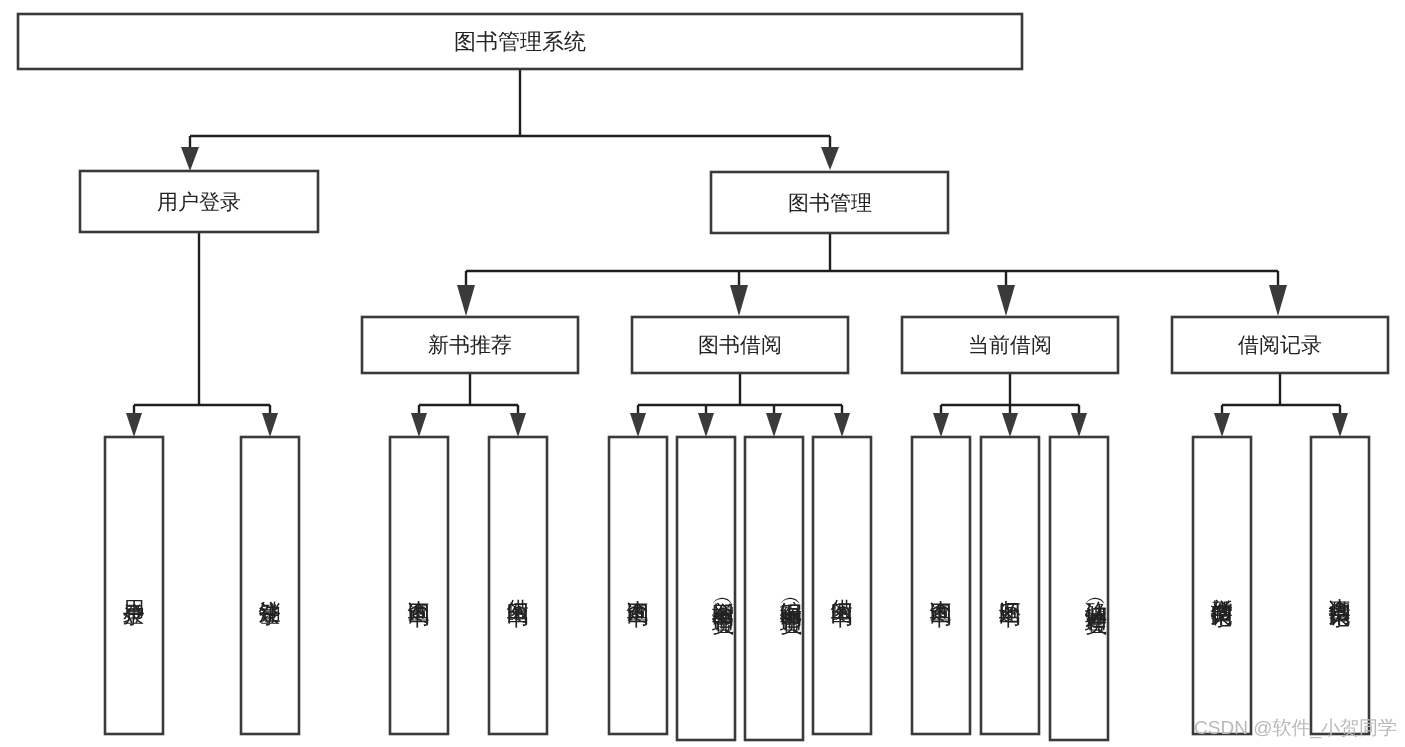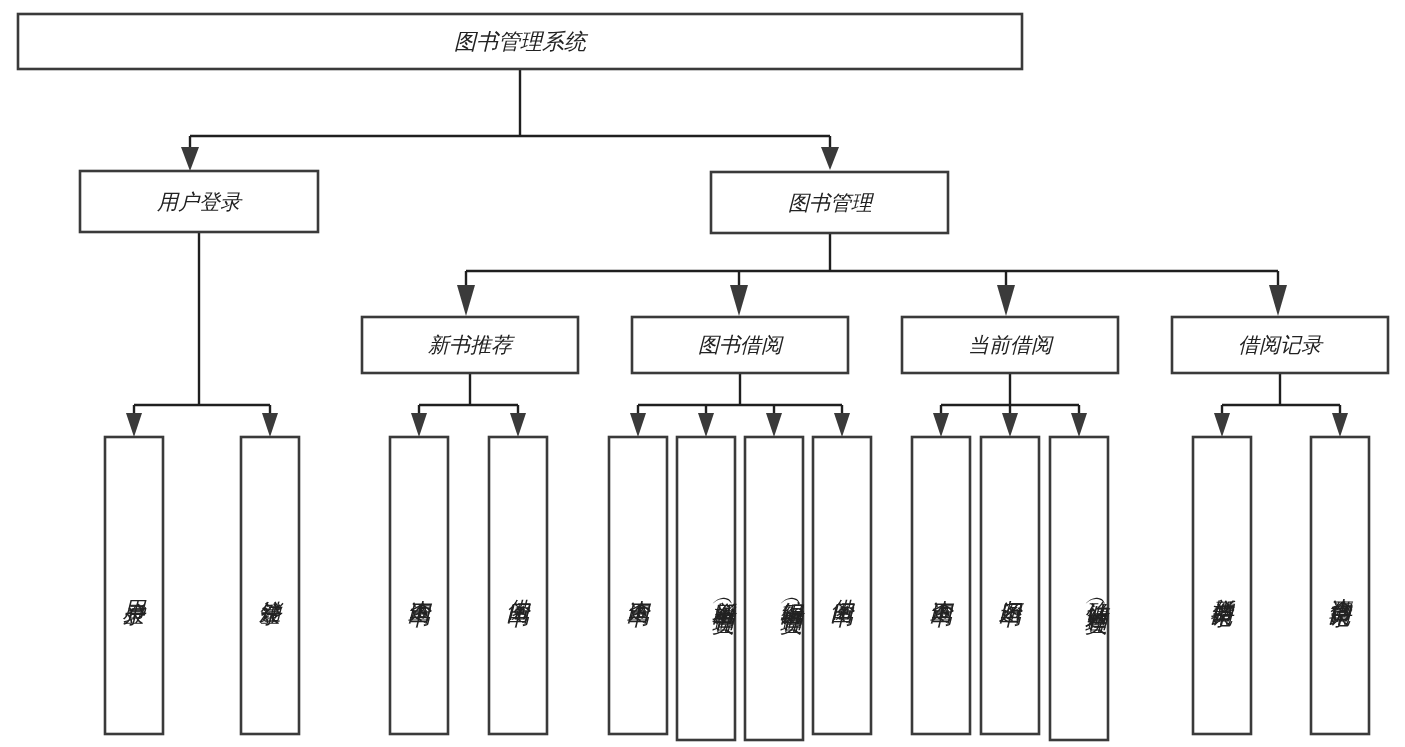--- a/index.html
+++ b/index.html
@@ -11,21 +11,20 @@
     width: 1405px;
     height: 747px;
     font-family: "Liberation Sans", "DejaVu Sans", sans-serif;
     overflow: hidden;
   }
   #diagram-root {
     position: relative;
     width: 1405px;
     height: 747px;
     background: #ffffff;
-    font-style: italic;
   }
   svg#diagram-svg {
     position: absolute;
     left: 0;
     top: 0;
     width: 1405px;
     height: 747px;
     display: block;
   }
   .node-box {
@@ -244,14 +243,15 @@
   <div class="vlabel top" style="left:745px; top:443px; width:58px; height:297px;">编辑图书（管理员）</div>
   <div class="vlabel mid" style="left:813px; top:437px; width:58px; height:297px;">借阅图书</div>
 
   <div class="vlabel mid" style="left:912px; top:437px; width:58px; height:297px;">查询图书</div>
   <div class="vlabel mid" style="left:981px; top:437px; width:58px; height:297px;">归还图书</div>
   <div class="vlabel top" style="left:1050px; top:443px; width:58px; height:297px;">确认归还（管理员）</div>
 
   <div class="vlabel mid" style="left:1193px; top:437px; width:58px; height:297px;">新增借阅记录</div>
   <div class="vlabel mid" style="left:1311px; top:437px; width:58px; height:297px;">查询借阅记录</div>
 
+  <div id="watermark">CSDN @软件_小贺同学</div>
 
 </div>
 
 </body></html>

